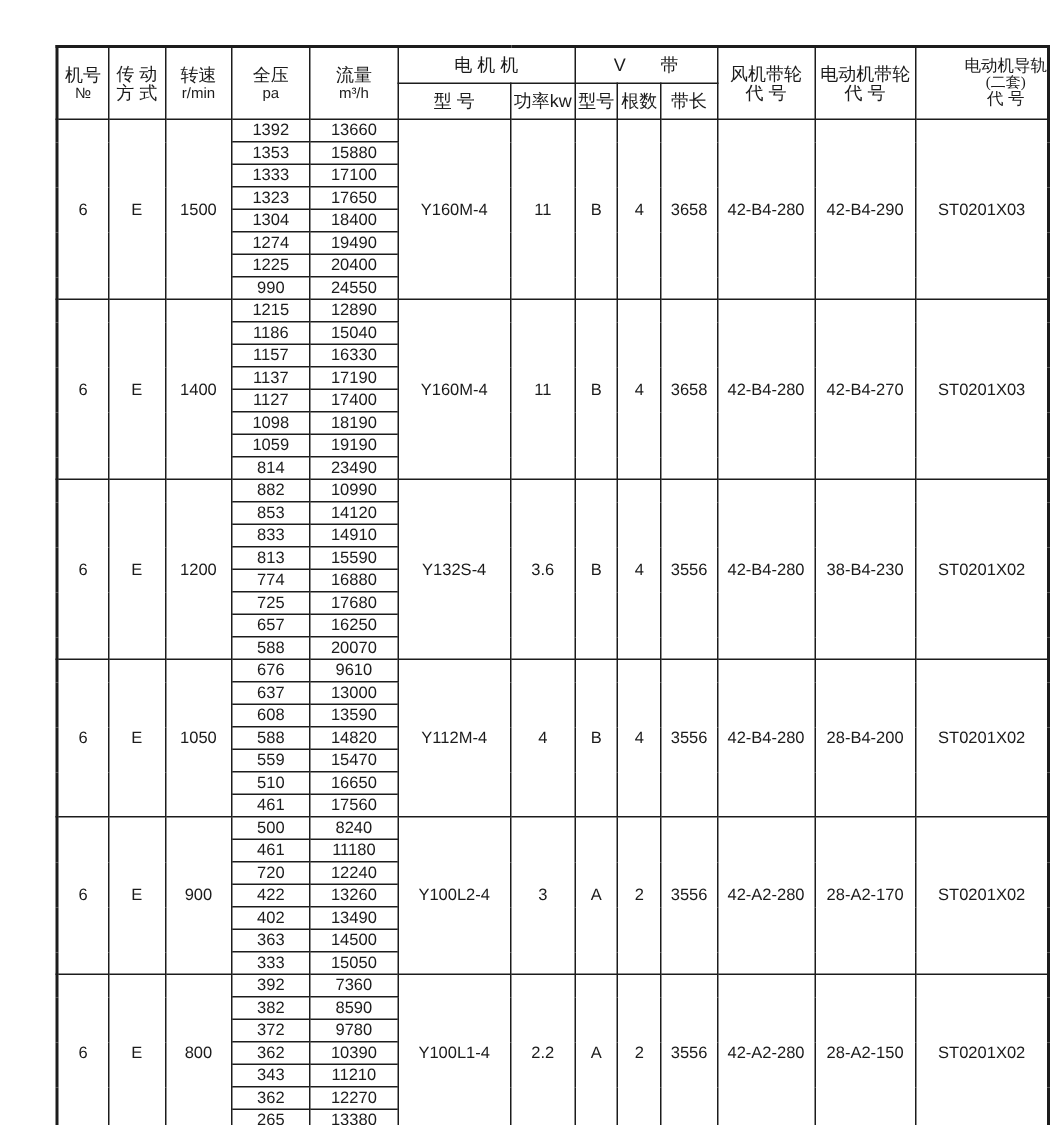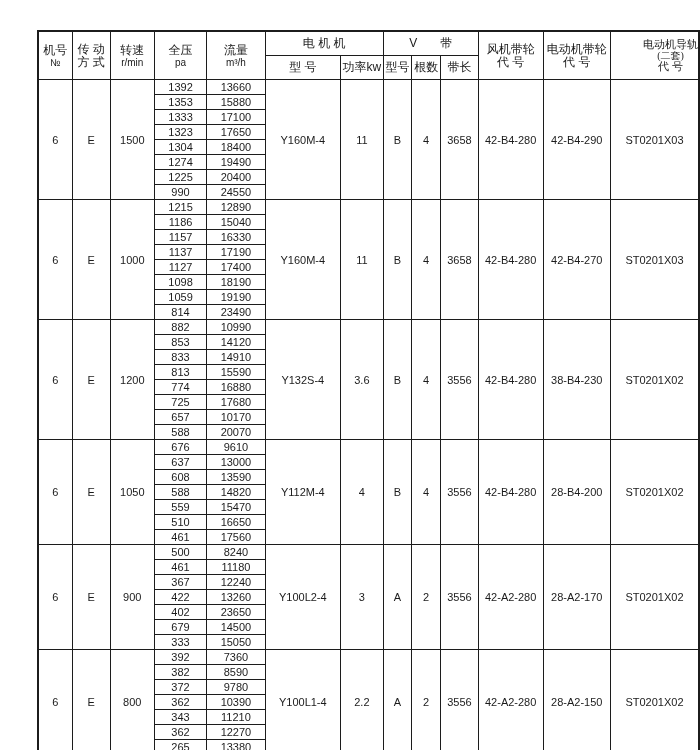--- a/index.html
+++ b/index.html
@@ -167,21 +167,21 @@
           <td>1225</td>
           <td>20400</td>
         </tr>
         <tr>
           <td>990</td>
           <td>24550</td>
         </tr>
         <tr>
           <td rowspan="8" class="merged">6</td>
           <td rowspan="8" class="merged">E</td>
-          <td rowspan="8" class="merged">1000</td>
+          <td rowspan="8" class="merged">1400</td>
           <td>1215</td>
           <td>12890</td>
           <td rowspan="8" class="merged">Y160M-4</td>
           <td rowspan="8" class="merged">11</td>
           <td rowspan="8" class="merged">B</td>
           <td rowspan="8" class="merged">4</td>
           <td rowspan="8" class="merged">3658</td>
           <td rowspan="8" class="merged">42-B4-280</td>
           <td rowspan="8" class="merged">42-B4-270</td>
           <td rowspan="8" class="merged">ST0201X03</td>
@@ -244,21 +244,21 @@
         <tr>
           <td>774</td>
           <td>16880</td>
         </tr>
         <tr>
           <td>725</td>
           <td>17680</td>
         </tr>
         <tr>
           <td>657</td>
-          <td>10170</td>
+          <td>16250</td>
         </tr>
         <tr>
           <td>588</td>
           <td>20070</td>
         </tr>
         <tr>
           <td rowspan="7" class="merged">6</td>
           <td rowspan="7" class="merged">E</td>
           <td rowspan="7" class="merged">1050</td>
           <td>676</td>
@@ -309,33 +309,33 @@
           <td rowspan="7" class="merged">3556</td>
           <td rowspan="7" class="merged">42-A2-280</td>
           <td rowspan="7" class="merged">28-A2-170</td>
           <td rowspan="7" class="merged">ST0201X02</td>
         </tr>
         <tr>
           <td>461</td>
           <td>11180</td>
         </tr>
         <tr>
-          <td>367</td>
+          <td>720</td>
           <td>12240</td>
         </tr>
         <tr>
           <td>422</td>
           <td>13260</td>
         </tr>
         <tr>
           <td>402</td>
-          <td>23650</td>
-        </tr>
-        <tr>
-          <td>679</td>
+          <td>13490</td>
+        </tr>
+        <tr>
+          <td>363</td>
           <td>14500</td>
         </tr>
         <tr>
           <td>333</td>
           <td>15050</td>
         </tr>
         <tr>
           <td rowspan="7" class="merged">6</td>
           <td rowspan="7" class="merged">E</td>
           <td rowspan="7" class="merged">800</td>

